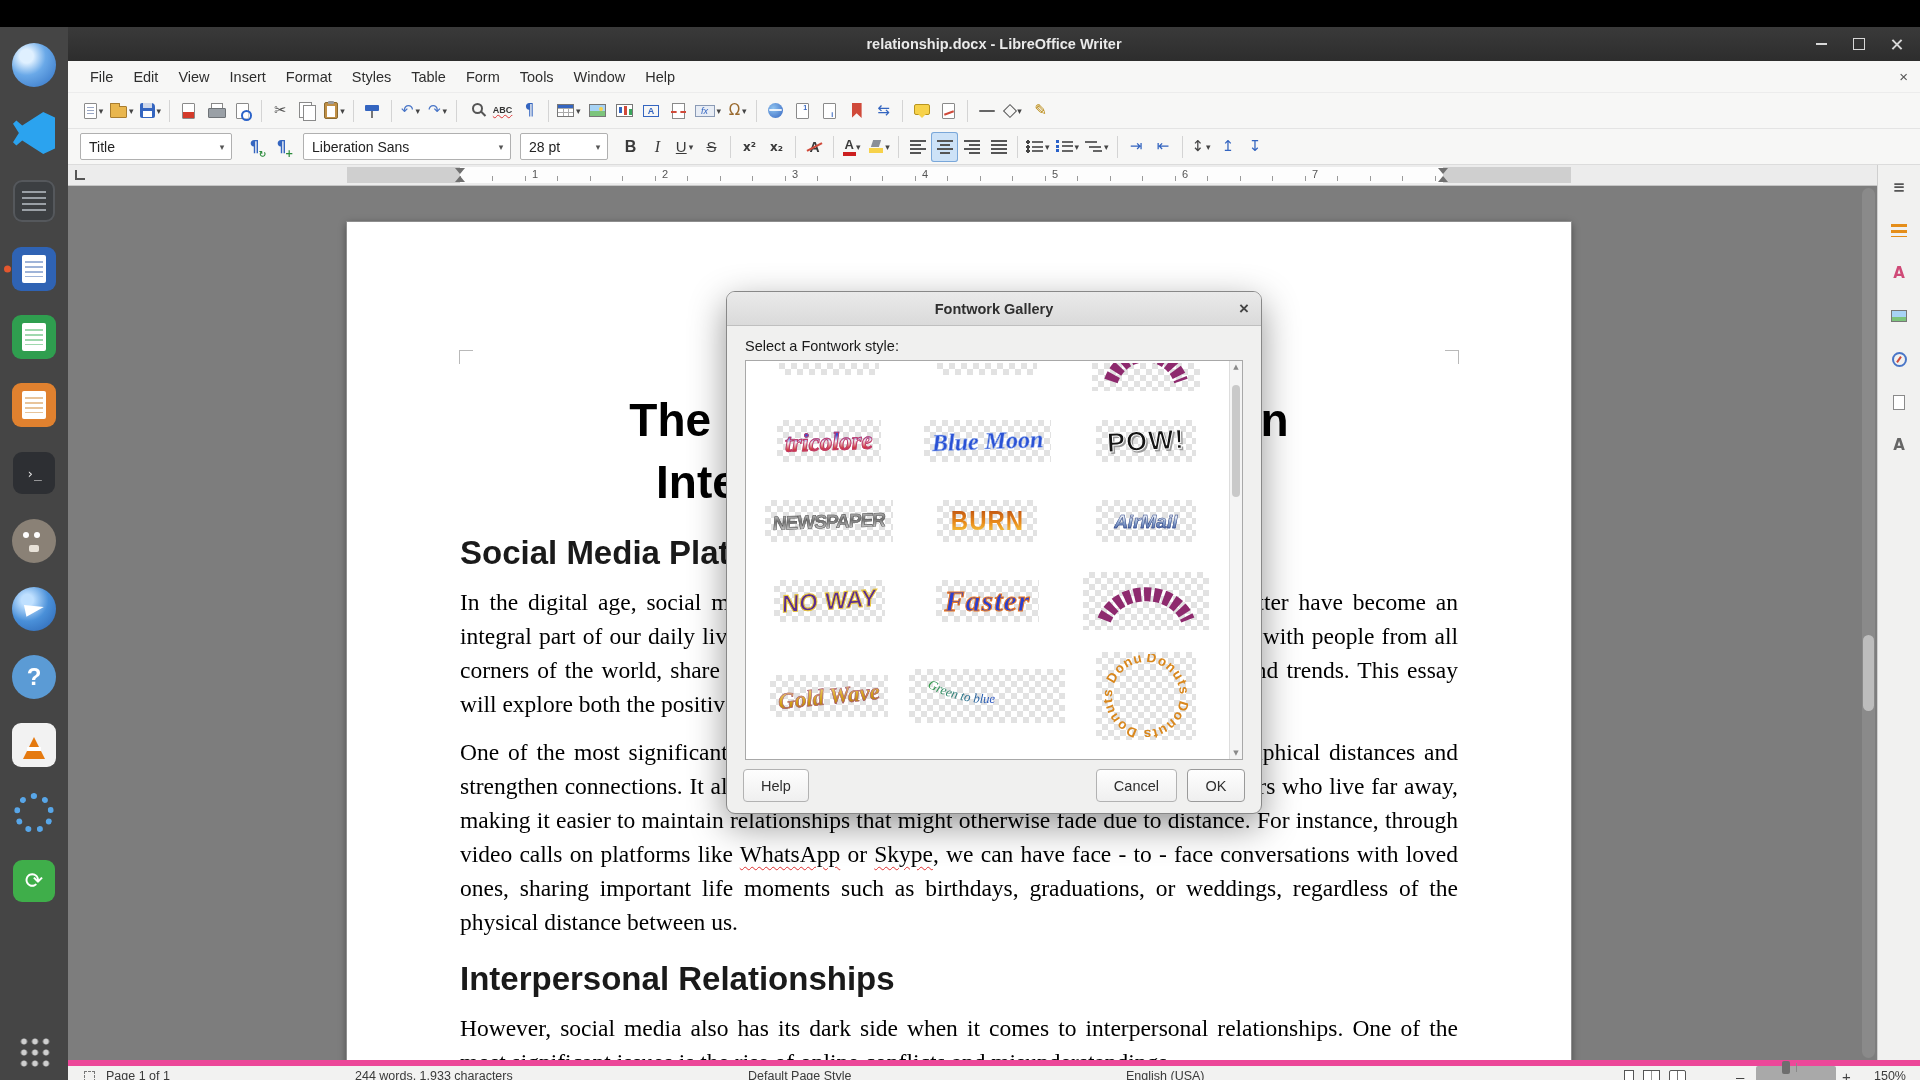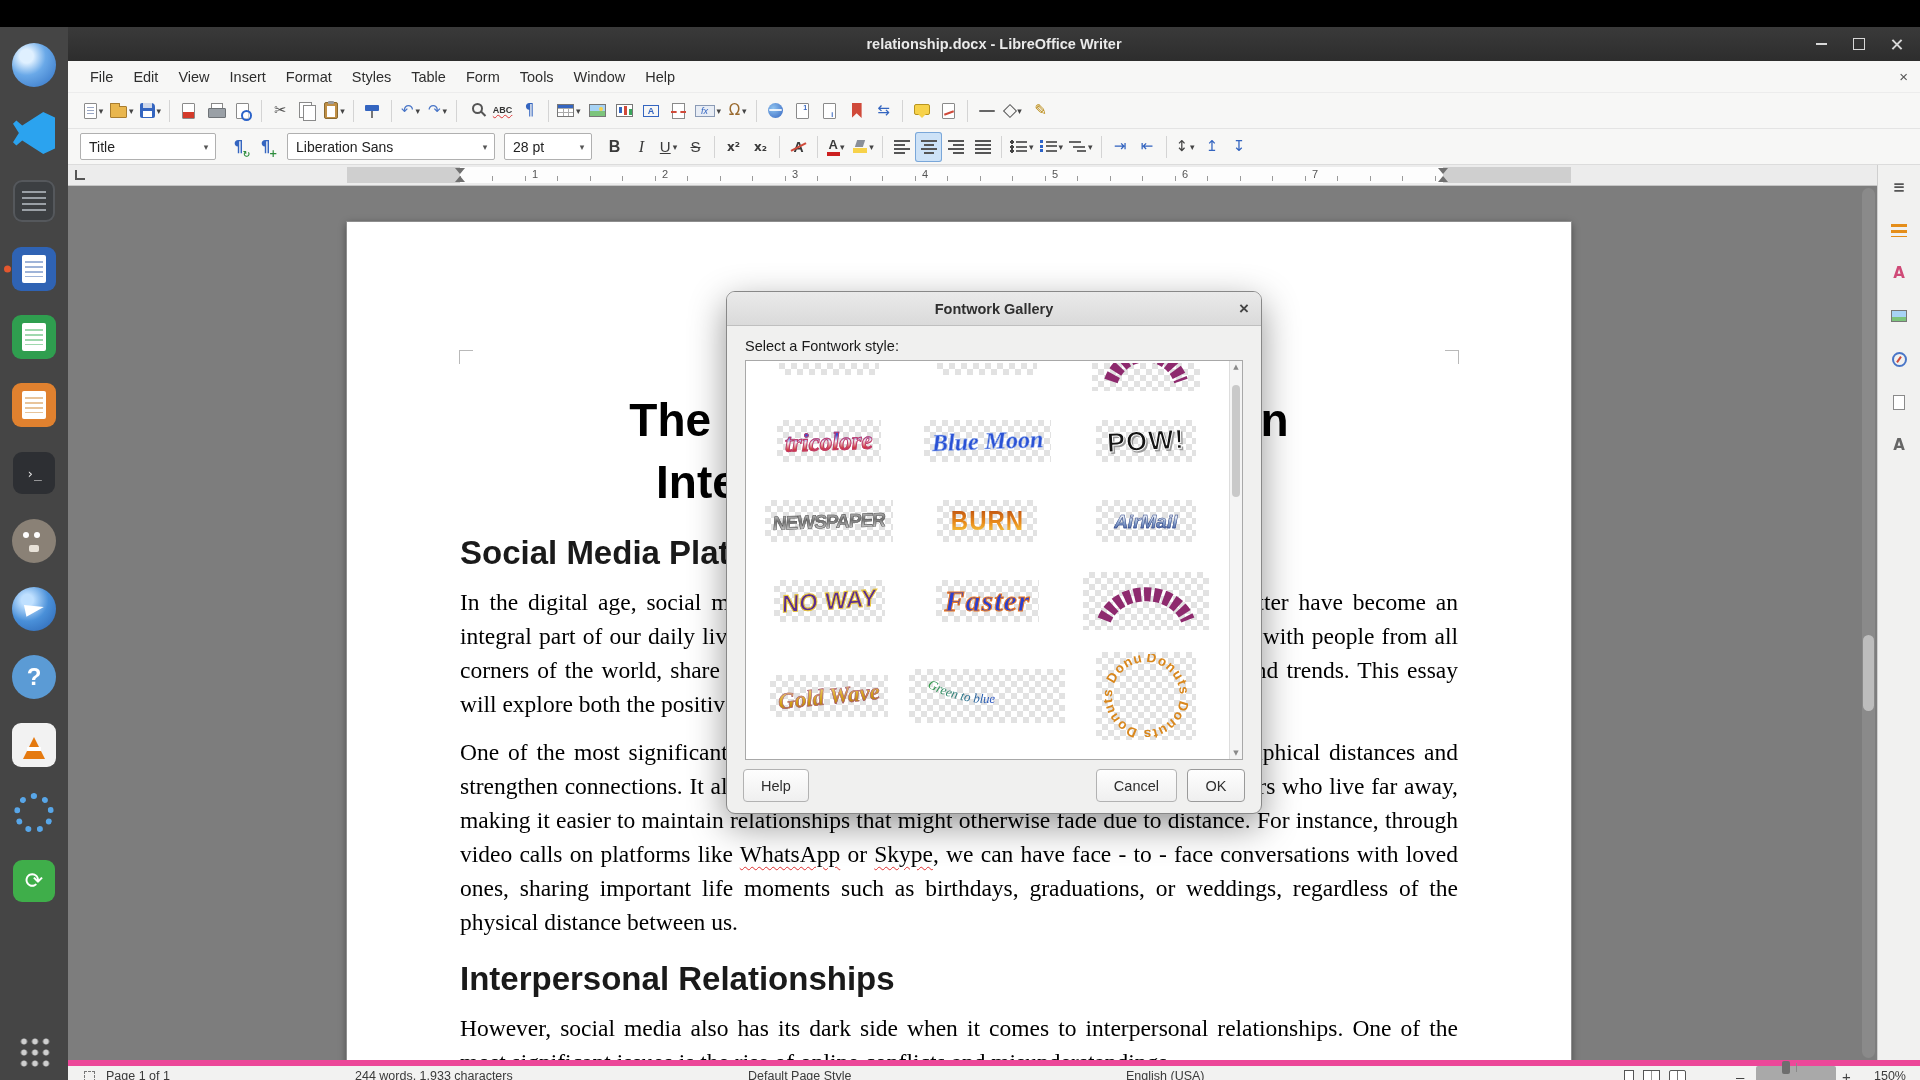--- a/index.html
+++ b/index.html
@@ -431,21 +431,21 @@
         <div class="tbtn">
           <span class="ic-shape"></span>
           <span class="arr">▾</span>
         </div>
         <div class="tbtn">
           <span class="g" style="color: rgb(184, 134, 11);">✎</span>
         </div>
       </div>
 
     <div id="formatbar">
-      <div class="combo" style="width:136px">
+      <div class="combo" style="width:152px">
         <span class="combo-t">Title</span>
         <span class="combo-a">▾</span>
       </div>
       <span id="fmt-style-extra" style="display:flex;align-items:center">
           <div class="tbtn">
             <span class="pstyle upd">¶</span>
           </div>
           <div class="tbtn">
             <span class="pstyle new">¶</span>
           </div>

